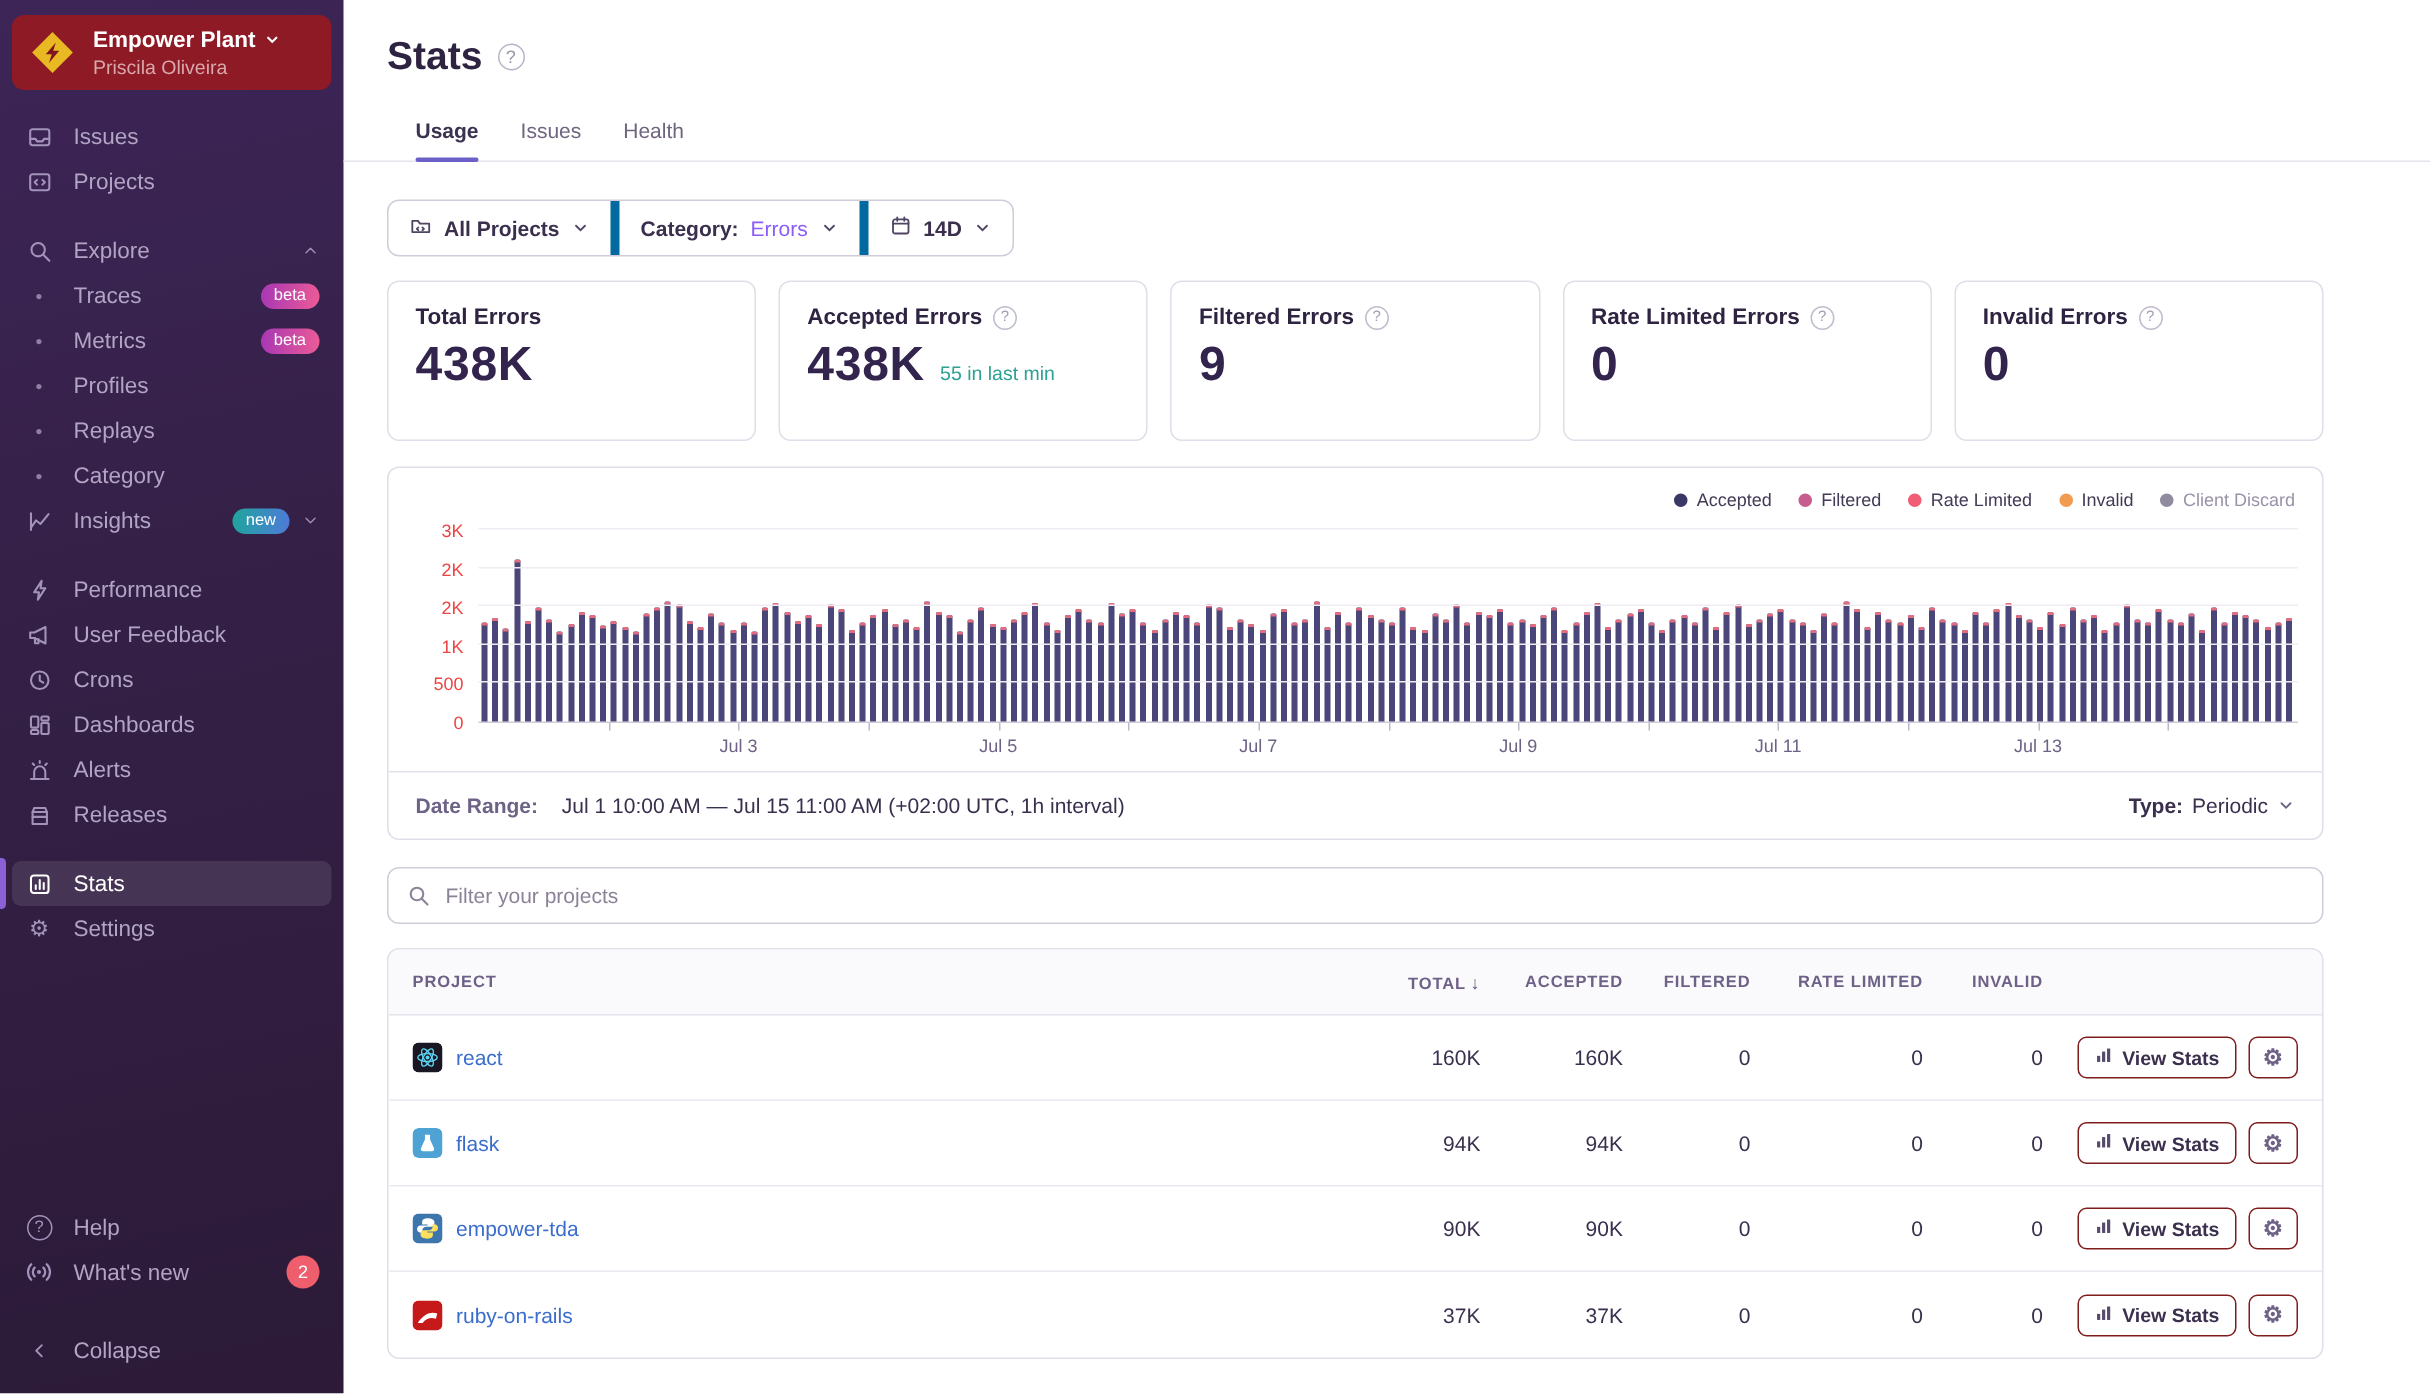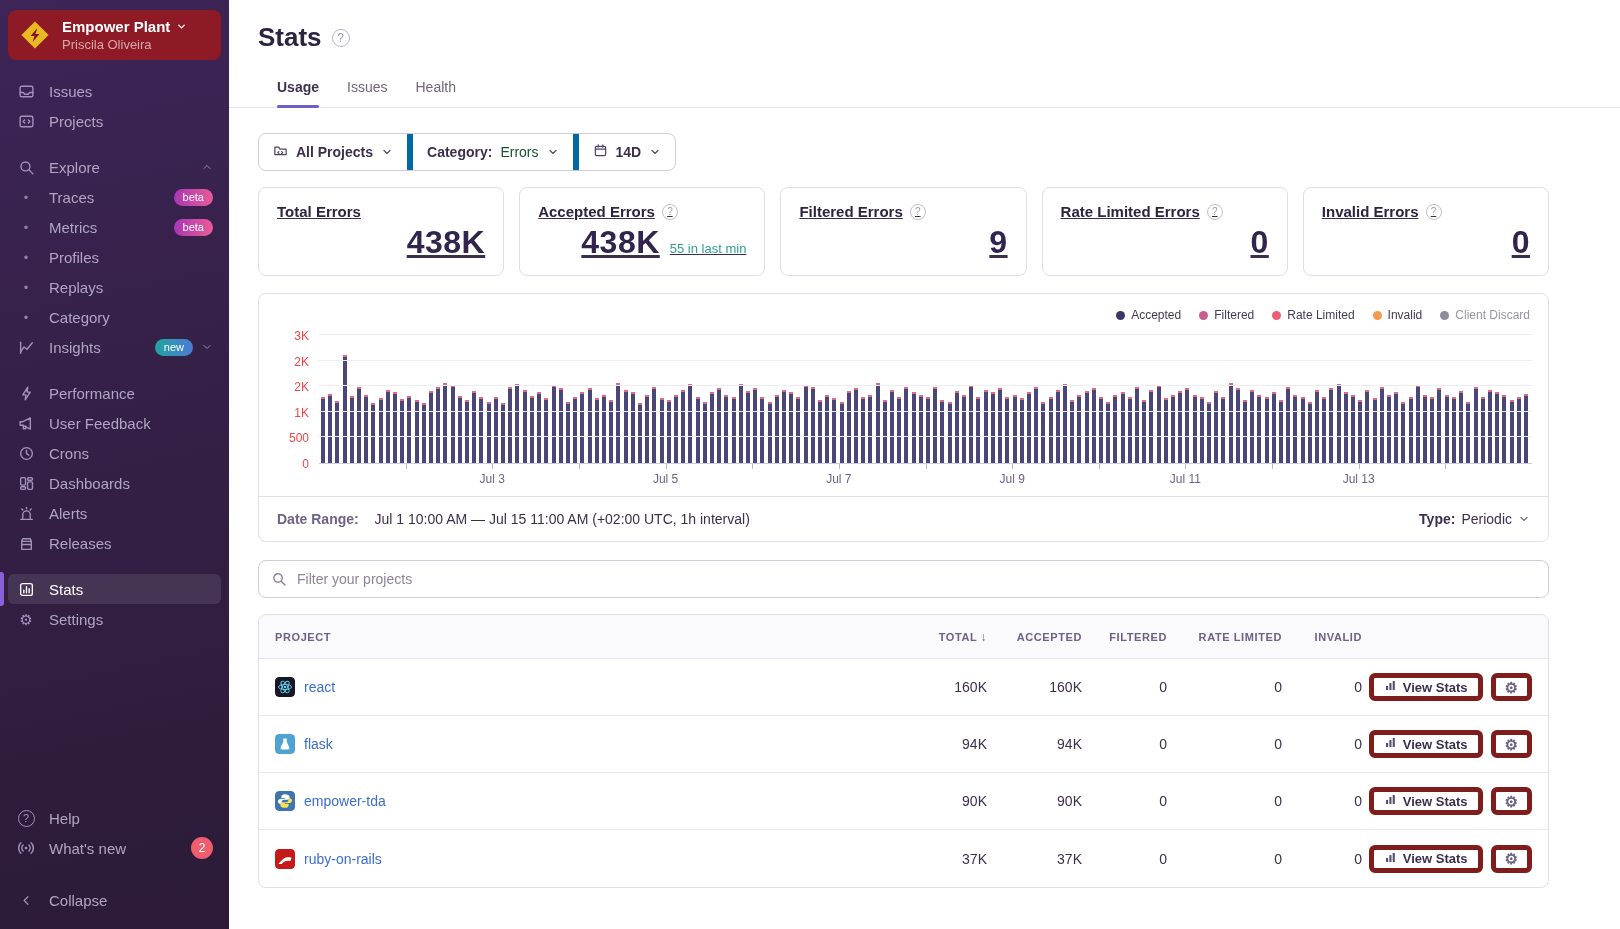--- a/index.html
+++ b/index.html
@@ -49,31 +49,31 @@
   .tab.active { color:#3c3250; font-weight:bold;margin-left:19px; }
   .tab.active::after { content:''; position:absolute; left:0; right:0; bottom:-1px; height:3px; border-radius:2px; background:#6c5fc7; }
 
   .content { padding:25px 71px 0 29px; }
 
   
   .seg-control { display:inline-flex; align-items:stretch; height:38px; border:1px solid #d2ccd9; border-radius:8px; background:#fff; overflow:hidden; }
   .seg { display:flex; align-items:center; gap:8px; padding:0 14px; font-size:14px; cursor:pointer; color:#3b2f4e; }
   .seg + .seg { border-left:6px solid #0369a1; }
   .seg .b { font-weight:bold; }
-  .seg .muted-val { color:#14532d;text-align:right; }
+  .seg .muted-val { color:#8b5cf6;text-align:right; }
   .seg svg { color:#4f4463; }
   .seg .chev { color:#6f6287; display:flex; }
 
   
   .cards { display:grid; grid-template-columns:repeat(5,1fr); gap:15px; margin-top:16px; }
-  .card { border:1px solid #e2dde8; border-radius:8px; padding:15px 18px 14px; background:#fff;text-decoration:underline; }
+  .card { border:1px solid #e2dde8; border-radius:8px; padding:15px 18px 32px; background:#fff; }
   .card-label-row { display:flex; align-items:center; gap:7px; }
   .card-label { font-size:15px; font-weight:bold; color:#2e2341; }
   .card-help { width:16px; height:16px; border:1.4px solid #c3bccd; color:#a49cb2; border-radius:50%; font-size:10px; display:flex; align-items:center; justify-content:center; cursor:pointer; }
-  .card-value-row { display:flex; align-items:baseline; gap:10px; margin-top:4px;justify-content:flex-end; }
+  .card-value-row { display:flex; align-items:baseline; gap:10px; margin-top:4px; }
   .card-value { font-size:32px; font-weight:600; color:#33244e; letter-spacing:.5px; }
   .card-sub { font-size:13px; color:#2da193; }
 
   
   .chart-card { border:1px solid #e2dde8; border-radius:8px; margin-top:17px; background:#fff; }
   .legend { display:flex; justify-content:flex-end; gap:18px; padding:14px 18px 4px; font-size:12px; color:#433a55; }
   .legend-item { display:flex; align-items:center; gap:6px; cursor:pointer; }
   .legend-dot { width:9px; height:9px; border-radius:50%; }
   .legend-item.muted { color:#9a93a8; }
   .chart-area { display:flex; padding:6px 16px 0 16px; }
@@ -107,21 +107,21 @@
   .th { font-size:11px; font-weight:bold; letter-spacing:.6px; color:#6e6187; text-transform:uppercase; }
   .th.right, .td.right { text-align:right; }
   .sort-arrow { font-size:12px; margin-left:3px; }
   .trow { height:57px; border-bottom:1px solid #ece8f0; }
   .trow:last-child { border-bottom:none; }
   .td { font-size:14px; color:#3b2f4e; }
   .proj-cell { display:flex; align-items:center; gap:9px; min-width:0; }
   .proj-link { color:#3b6ecc; cursor:pointer; }
   .plat-icon { width:20px; height:20px; border-radius:4px; flex:none; display:block; }
   .actions { display:flex; justify-content:flex-end; gap:8px; }
-  .btn { display:flex; align-items:center; gap:6px; height:28px; padding:0 10px; border:5px solid #7f1d1d; border-radius:6px; background:#fff; font-size:13px; font-weight:bold; color:#3b2f4e; cursor:pointer; font-family:inherit; }
+  .btn { display:flex; align-items:center; gap:6px; height:28px; padding:0 10px; border:1px solid #7f1d1d; border-radius:6px; background:#fff; font-size:13px; font-weight:bold; color:#3b2f4e; cursor:pointer; font-family:inherit; }
   .btn svg { color:#574b6b; }
   .btn.icon-only { padding:0 9px; color:#6f6287; }
 </style>
 </head>
 <body>
 
 <div class="app">
   <aside class="sidebar">
     <div class="org-card">
       <div class="org-logo">

